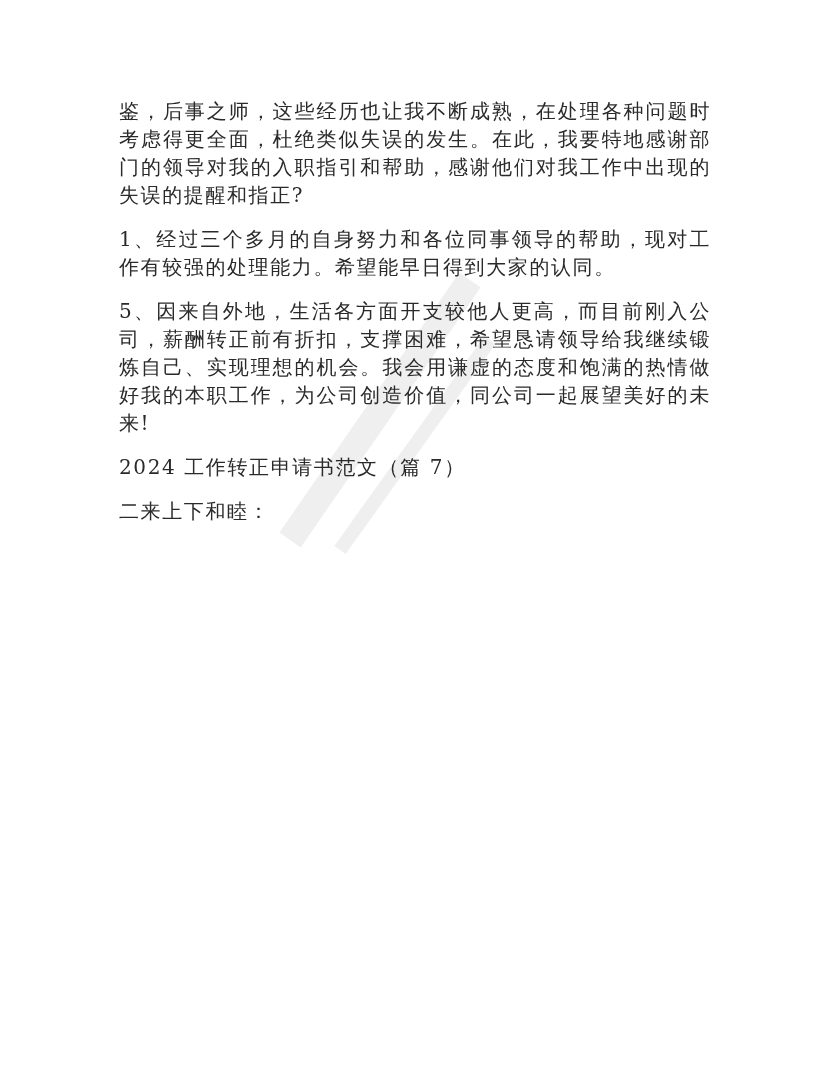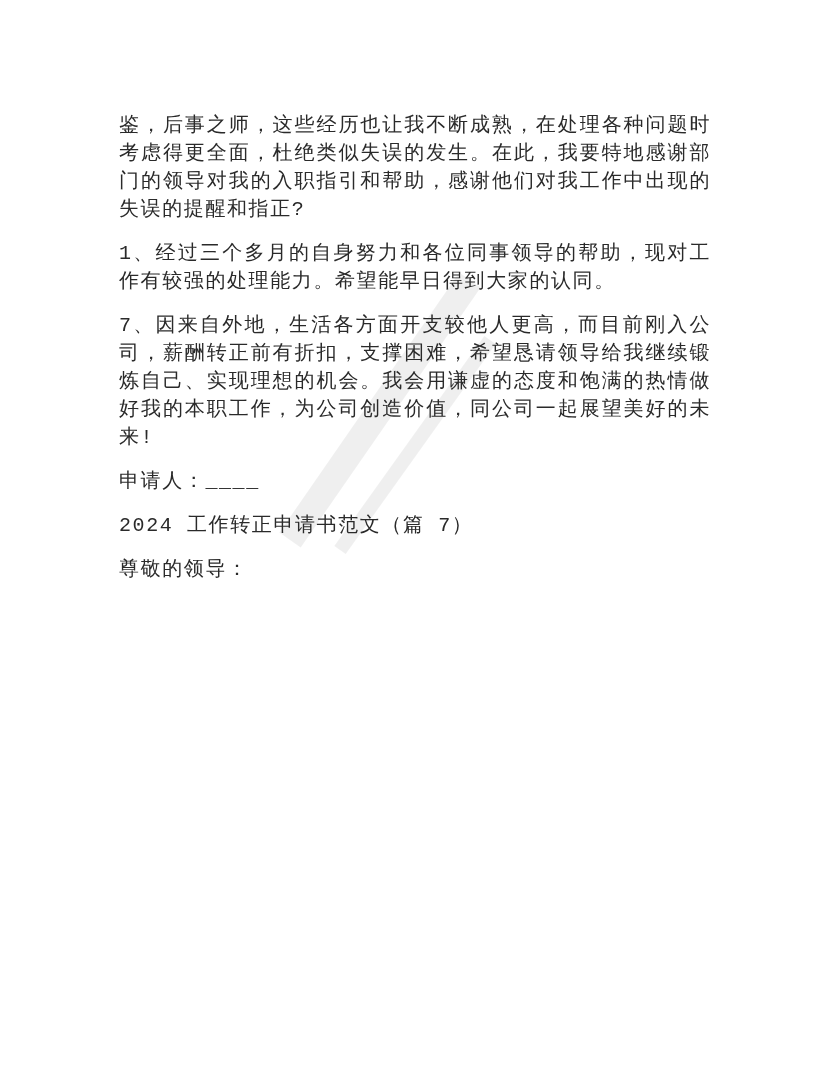--- a/index.html
+++ b/index.html
@@ -15,28 +15,27 @@
       font-family: "DejaVu Serif", "Liberation Serif", serif;
       color: #2a2a2a;
     }
     .page {
       position: absolute;
       left: 119px;
       top: 97px;
       width: 592px;
     }
     .para {
-      margin: 15px 0 16px 0;
+      margin: 0 0 16px 0;
       font-size: 20px;
       line-height: 28px;
       letter-spacing: 1.6px;
       word-break: break-all;
       text-align: justify;
       text-align-last: left;
-      font-family: Liberation Mono, monospace;
     }
     .para.short { letter-spacing: 1.6px; }
     .watermark {
       position: absolute;
       left: 250px;
       top: 260px;
       width: 260px;
       height: 300px;
       pointer-events: none;
       opacity: 0.06;
@@ -48,17 +47,16 @@
 <div class="watermark">
   <svg width="260" height="300" viewBox="0 0 260 300">
     <path d="M40 280 L220 20" stroke="#000" stroke-width="26" fill="none"></path>
     <path d="M90 290 L240 80" stroke="#000" stroke-width="14" fill="none"></path>
   </svg>
 </div>
 
 <div class="page">
   <p class="para">鉴，后事之师，这些经历也让我不断成熟，在处理各种问题时考虑得更全面，杜绝类似失误的发生。在此，我要特地感谢部门的领导对我的入职指引和帮助，感谢他们对我工作中出现的失误的提醒和指正?</p>
   <p class="para">1、经过三个多月的自身努力和各位同事领导的帮助，现对工作有较强的处理能力。希望能早日得到大家的认同。</p>
-  <p class="para">7、因来自外地，生活各方面开支较他人更高，而目前刚入公司，薪酬转正前有折扣，支撑困难，希望恳请领导给我继续锻炼自己、实现理想的机会。我会用谦虚的态度和饱满的热情做好我的本职工作，为公司创造价值，同公司一起展望美好的未来!</p>
-  <p class="para short">申请人：____</p>
+  <p class="para">5、因来自外地，生活各方面开支较他人更高，而目前刚入公司，薪酬转正前有折扣，支撑困难，希望恳请领导给我继续锻炼自己、实现理想的机会。我会用谦虚的态度和饱满的热情做好我的本职工作，为公司创造价值，同公司一起展望美好的未来!</p>
   <p class="para short">2024 工作转正申请书范文（篇 7）</p>
-  <p class="para short">尊敬的领导：</p>
+  <p class="para short">二来上下和睦：</p>
 </div>
 
 </body></html>

